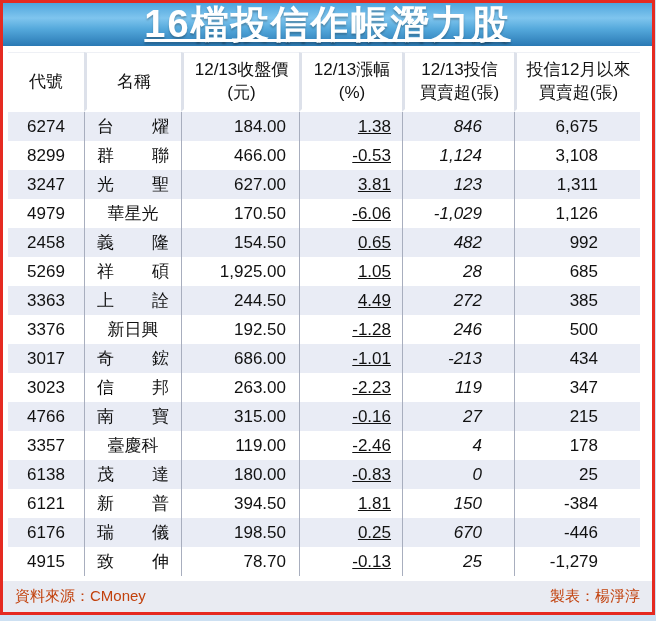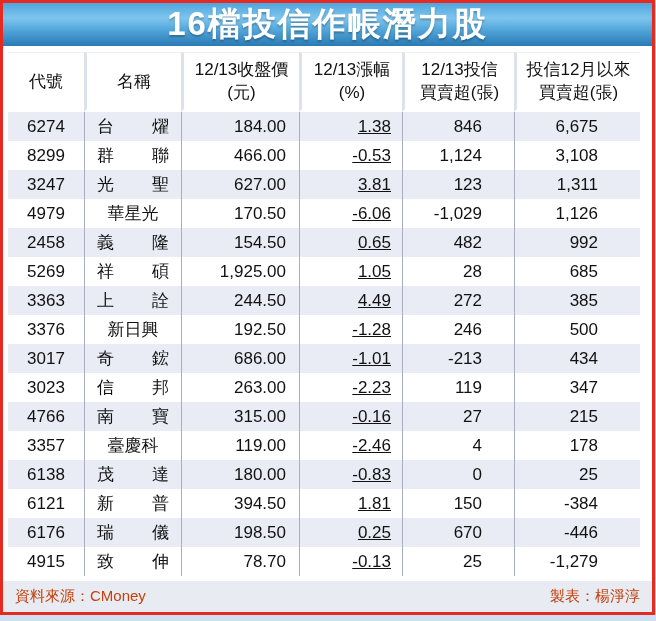--- a/index.html
+++ b/index.html
@@ -10,22 +10,23 @@
   .panel{
     position:absolute;left:0;top:0;width:655px;height:615px;box-sizing:border-box;
     border:3px solid #e52a21;background:#ffffff;display:flex;flex-direction:column;
   }
   .titlebar{
     height:43px;flex:0 0 43px;
     background:linear-gradient(180deg,#4ea5dd 0%,#7fc5ee 35%,#55a9dc 60%,#2a79b4 100%);
     display:flex;align-items:center;justify-content:center;
   }
   .title-text{
-    color:#ffffff;font-size:33px;font-weight:bold;letter-spacing:2px;
+    color:#ffffff;font-size:38px;font-weight:bold;letter-spacing:2px;
     text-shadow:0 2px 2px rgba(0,0,0,0.25);
+    text-decoration:underline;
   }
   .table-wrap{padding:6px 12px 0 5px;flex:1 1 auto;}
   table{width:100%;border-collapse:separate;border-spacing:0;table-layout:fixed;}
   col.c1{width:76px;}  col.c2{width:97px;}  col.c3{width:118px;}
   col.c4{width:103px;} col.c5{width:112px;} col.c6{width:auto;}
   th{
     background:#ffffff;font-weight:normal;font-size:17px;color:#111111;
     height:56px;vertical-align:middle;text-align:center;padding:0;
     border-bottom:3px solid #ffffff;border-top:1px solid #eef0f5;
   }
@@ -34,21 +35,21 @@
   td{font-size:17px;color:#111111;height:29px;padding:0;vertical-align:middle;}
   td + td{border-left:1px solid #a8aebe;}
   tr.odd  td{background:#e9ecf5;}
   tr.even td{background:#ffffff;}
   td.code{text-align:center;}
   td.name{text-align:center;}
   .name-span{display:inline-block;}
   .name-span.spread{width:72px;text-align:justify;text-align-last:justify;}
   td.close {text-align:right;padding-right:13px;}
   td.change{text-align:right;padding-right:11px;text-decoration:underline;}
-  td.net   {text-align:right;padding-right:32px;}
+  td.net   {text-align:right;padding-right:32px;font-style:italic;}
   td.dec   {text-align:right;padding-right:42px;}
   .footer{
     flex:0 0 31px;margin-top:2px;background:#e9ebf2;
     display:flex;align-items:center;justify-content:space-between;
     padding:0 12px;font-size:15px;color:#c2410c;
   }
 </style>
 </head>
 <body>
 

